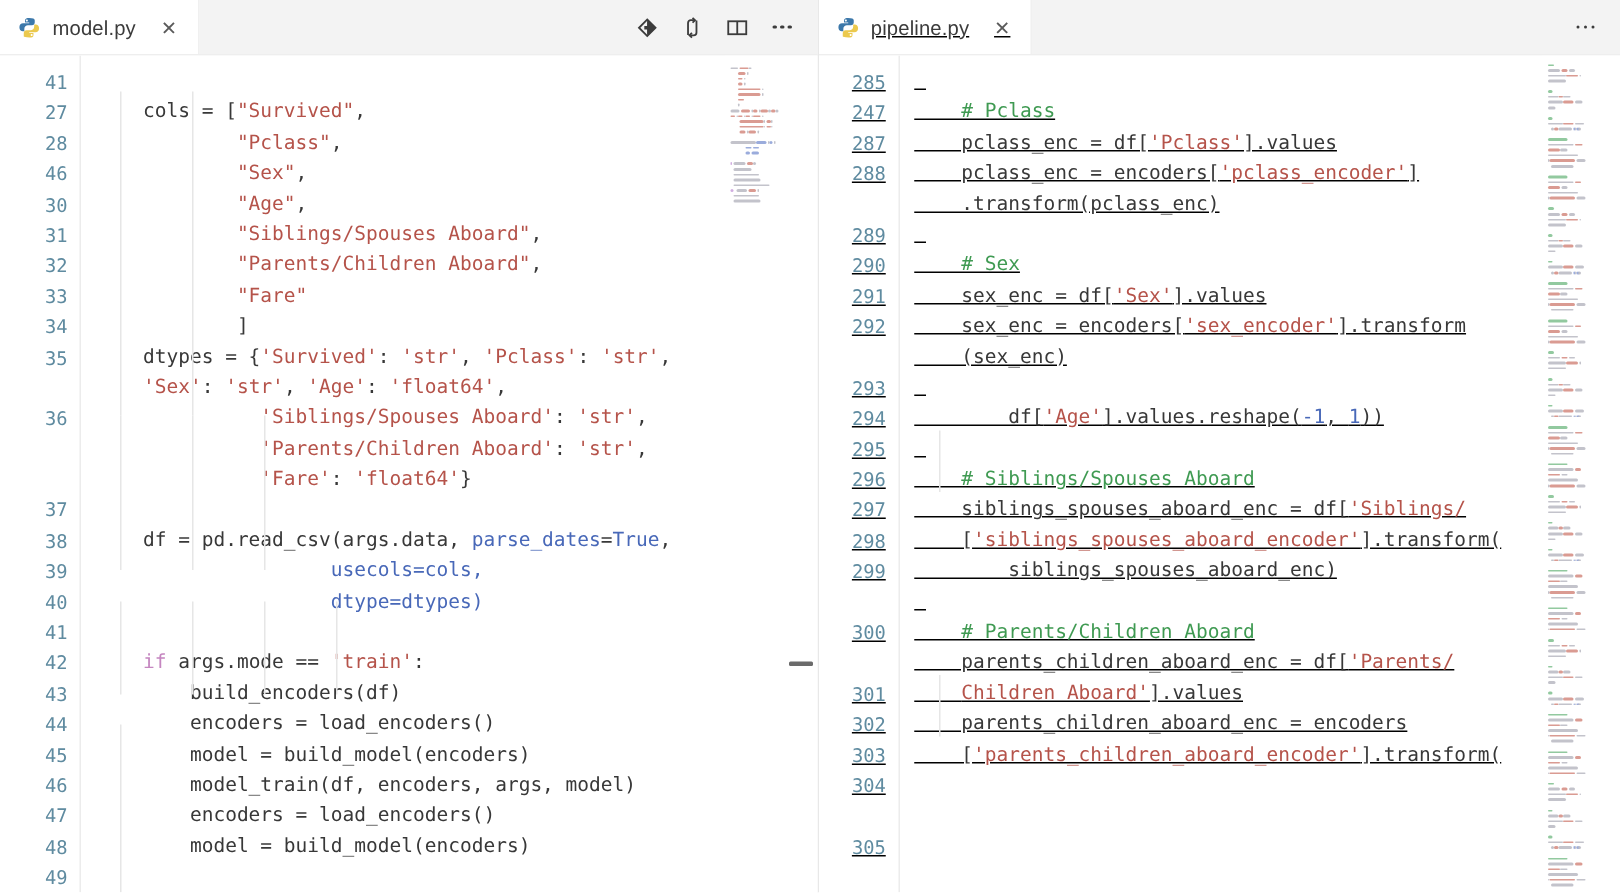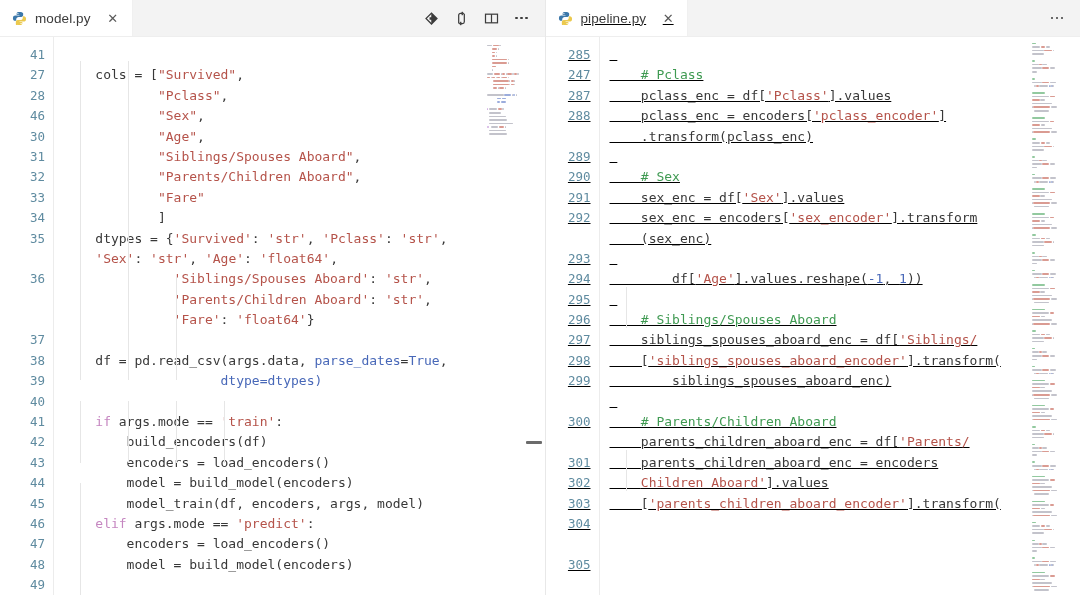--- a/index.html
+++ b/index.html
@@ -185,28 +185,28 @@
             <div class="ln"><span class="pl">            </span><span class="str">"Parents/Children Aboard"</span><span class="pl">,</span></div>
             <div class="ln"><span class="pl">            </span><span class="str">"Fare"</span></div>
             <div class="ln"><span class="pl">            ]</span></div>
             <div class="ln"><span class="pl">    dtypes = {</span><span class="str">'Survived'</span><span class="pl">: </span><span class="str">'str'</span><span class="pl">, </span><span class="str">'Pclass'</span><span class="pl">: </span><span class="str">'str'</span><span class="pl">,</span></div>
             <div class="ln"><span class="pl">    </span><span class="str">'Sex'</span><span class="pl">: </span><span class="str">'str'</span><span class="pl">, </span><span class="str">'Age'</span><span class="pl">: </span><span class="str">'float64'</span><span class="pl">,</span></div>
             <div class="ln"><span class="pl">              </span><span class="str">'Siblings/Spouses Aboard'</span><span class="pl">: </span><span class="str">'str'</span><span class="pl">,</span></div>
             <div class="ln"><span class="pl">              </span><span class="str">'Parents/Children Aboard'</span><span class="pl">: </span><span class="str">'str'</span><span class="pl">,</span></div>
             <div class="ln"><span class="pl">              </span><span class="str">'Fare'</span><span class="pl">: </span><span class="str">'float64'</span><span class="pl">}</span></div>
             <div class="ln">&nbsp;</div>
             <div class="ln"><span class="pl">    df = pd.read_csv(args.data, </span><span class="par">parse_dates</span><span class="pl">=</span><span class="num">True</span><span class="pl">,</span></div>
+            <div class="ln"><span class="pl">                    </span><span class="par">usecols</span><span class="par">=cols,</span></div>
             <div class="ln"><span class="pl">                    </span><span class="par">dtype</span><span class="par">=dtypes)</span></div>
             <div class="ln">&nbsp;</div>
             <div class="ln"><span class="pl">    </span><span class="kw">if</span><span class="pl"> args.mode == </span><span class="str">'train'</span><span class="pl">:</span></div>
             <div class="ln"><span class="pl">        build_encoders(df)</span></div>
             <div class="ln"><span class="pl">        encoders = load_encoders()</span></div>
             <div class="ln"><span class="pl">        model = build_model(encoders)</span></div>
             <div class="ln"><span class="pl">        model_train(df, encoders, args, model)</span></div>
-            <div class="ln"><span class="pl">    </span><span class="kw">elif</span><span class="pl"> args.mode == </span><span class="str">'predict'</span><span class="pl">:</span></div>
             <div class="ln"><span class="pl">        encoders = load_encoders()</span></div>
             <div class="ln"><span class="pl">        model = build_model(encoders)</span></div>
           </div>
       </div>
       <div class="minimap">
           <div class="mm-row" style="left: 4.48px; top: 7.55px; width: 4.96px; background: rgb(185, 185, 194);"></div>
           <div class="mm-row" style="left: 10.06px; top: 7.55px; width: 6.2px; background: rgb(212, 137, 127);"></div>
           <div class="mm-row" style="left: 16.88px; top: 7.55px; width: 1.2px; background: rgb(185, 185, 194);"></div>
           <div class="mm-row" style="left: 9.44px; top: 11.1px; width: 4.96px; background: rgb(212, 137, 127);"></div>
           <div class="mm-row" style="left: 15.02px; top: 11.1px; width: 1.2px; background: rgb(185, 185, 194);"></div>
@@ -349,22 +349,22 @@
             <div class="ln">&nbsp;</div>
             <div class="ln"><span class="pl">        df[</span><span class="str">'Age'</span><span class="pl">].values.reshape(</span><span class="num">-1</span><span class="pl">, </span><span class="num">1</span><span class="pl">))</span></div>
             <div class="ln">&nbsp;</div>
             <div class="ln"><span class="cm">    # Siblings/Spouses Aboard</span></div>
             <div class="ln"><span class="pl">    siblings_spouses_aboard_enc = df[</span><span class="str">'Siblings/</span></div>
             <div class="ln"><span class="pl">    [</span><span class="str">'siblings_spouses_aboard_encoder'</span><span class="pl">].transform(</span></div>
             <div class="ln"><span class="pl">        siblings_spouses_aboard_enc)</span></div>
             <div class="ln">&nbsp;</div>
             <div class="ln"><span class="cm">    # Parents/Children Aboard</span></div>
             <div class="ln"><span class="pl">    parents_children_aboard_enc = df[</span><span class="str">'Parents/</span></div>
+            <div class="ln"><span class="pl">    </span><span class="str">Children Aboard'</span><span class="pl">].values</span></div>
             <div class="ln"><span class="pl">    parents_children_aboard_enc = encoders</span></div>
-            <div class="ln"><span class="pl">    </span><span class="str">Children Aboard'</span><span class="pl">].values</span></div>
             <div class="ln"><span class="pl">    [</span><span class="str">'parents_children_aboard_encoder'</span><span class="pl">].transform(</span></div>
           </div>
       </div>
       <div class="minimap">
           <div class="mm-row" style="left: 4.08px; top: 5.55px; width: 4.16px; background: rgb(127, 191, 142);"></div>
           <div class="mm-row" style="left: 4.08px; top: 9.1px; width: 8.32px; background: rgb(185, 185, 194);"></div>
           <div class="mm-row" style="left: 12.92px; top: 9.1px; width: 4.16px; background: rgb(212, 137, 127);"></div>
           <div class="mm-row" style="left: 17.6px; top: 9.1px; width: 4.16px; background: rgb(185, 185, 194);"></div>
           <div class="mm-row" style="left: 4.08px; top: 12.65px; width: 11.44px; background: rgb(185, 185, 194);"></div>
           <div class="mm-row" style="left: 16.04px; top: 12.65px; width: 8.32px; background: rgb(212, 137, 127);"></div>

